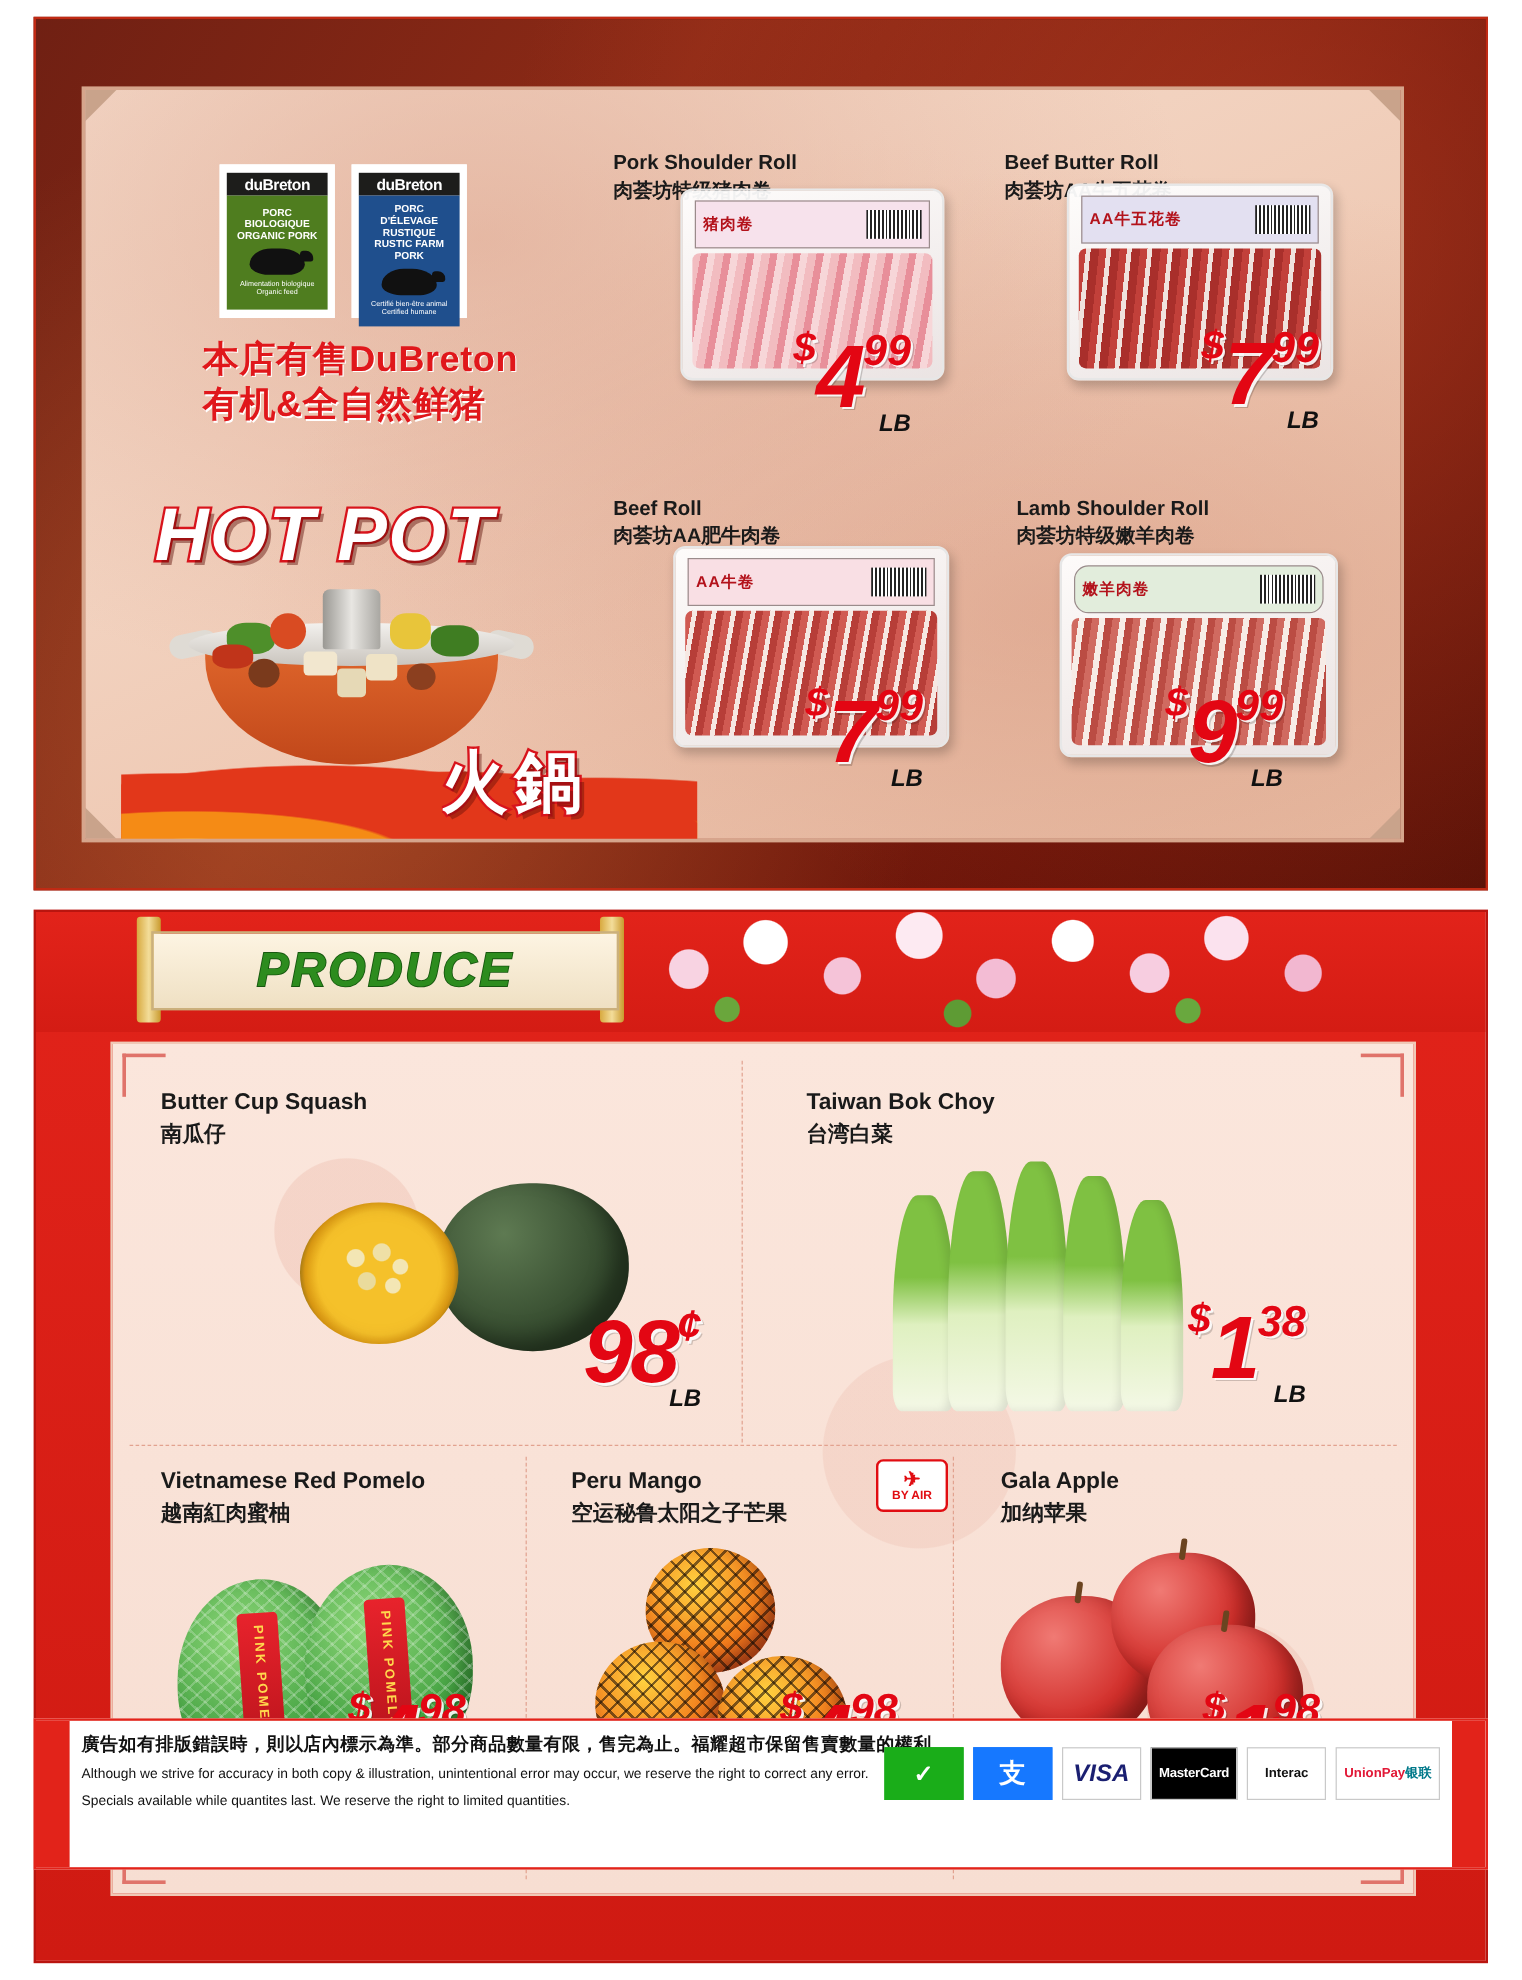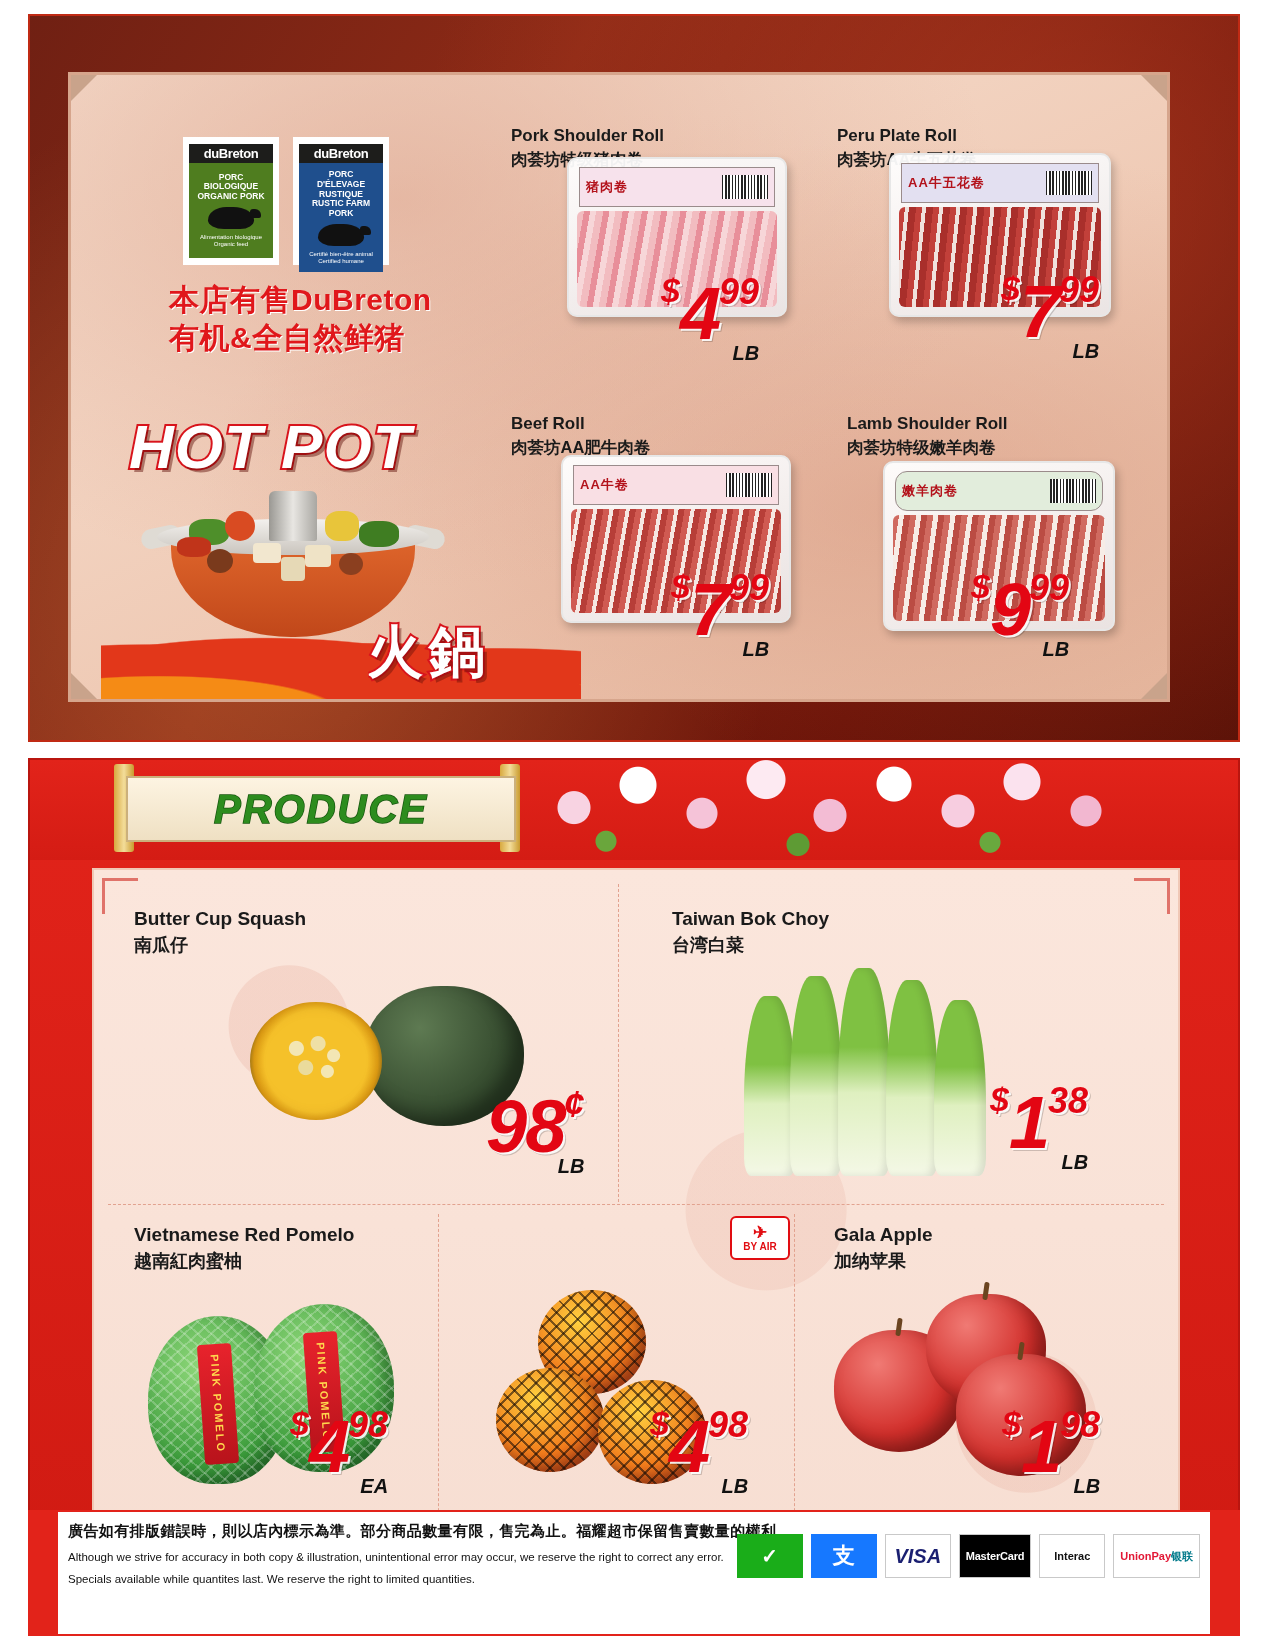--- a/index.html
+++ b/index.html
@@ -387,21 +387,21 @@
     background: radial-gradient(circle at 34% 28%, #f07a74, #d22f2b 58%, #9d1713 100%);
     box-shadow: inset -10px -8px 18px rgba(0,0,0,0.3);
   }
   .apple-stem {
     position: absolute; left: 50%; top: -12px; width: 5px; height: 18px;
     background: #6b4420; transform: translateX(-50%) rotate(8deg); border-radius: 2px;
   }
 
   
   .footer {
-    position: absolute; left: 28px; top: 1510px;
+    position: absolute; left: 28px; top: 1432px;
     width: 1212px; height: 126px;
     background: #ffffff;
     border: 2px solid #e2231a;
     overflow: hidden;
   }
   .footer-red-left { position: absolute; left: 0; top: 0; width: 28px; height: 100%; background: #e2231a; }
   .footer-red-right { position: absolute; right: 0; top: 0; width: 28px; height: 100%; background: #e2231a; }
   .disclaimer-cn {
     position: absolute; left: 38px; top: 10px;
     font-size: 15px; font-weight: bold; color: #111;
@@ -504,21 +504,21 @@
           <span class="cn">猪肉卷</span>
           <span class="barcode"></span>
         </div>
       </div>
       <div class="price" style="left: 590px; top: 196px;">
         <span class="cur">$</span><span class="int">4</span><span class="dec">99</span>
         <span class="unit">LB</span>
       </div>
 
       <div class="prod-title" style="left: 766px; top: 50px;">
-        <span>Peru Plate Roll</span>
+        <span>Beef Butter Roll</span>
         <span class="cn">肉荟坊AA牛五花卷</span>
       </div>
       <div class="pkg" style="left: 818px; top: 78px; width: 222px; height: 164px;">
         <div class="pkg-meat meat-beef"></div>
         <div class="pkg-label lbl-purple">
           <span class="cn">AA牛五花卷</span>
           <span class="barcode"></span>
         </div>
       </div>
       <div class="price" style="left: 930px; top: 194px;">
@@ -622,20 +622,24 @@
         </div>
         <div class="pomelo" style="left: 116px; top: 8px;">
           <div class="pomelo-band">PINK POMELO</div>
         </div>
       </div>
       <div class="price" style="left: 196px; top: 534px;">
         <span class="cur">$</span><span class="int">4</span><span class="dec">98</span>
         <span class="unit">EA</span>
       </div>
 
+      <div class="pitem-title" style="left: 382px; top: 352px;">
+        <span>Peru Mango</span>
+        <span class="cn">空运秘鲁太阳之子芒果</span>
+      </div>
       <div class="byair" style="left: 636px; top: 346px;">
         <span class="plane">✈</span>
         <span>BY AIR</span>
       </div>
       <div class="art" style="left: 400px; top: 420px; width: 270px; height: 216px;">
         <div class="mango" style="left: 44px; top: 0;">
             <div class="mango-net"></div>
           </div>
         <div class="mango" style="left: 2px; top: 78px;">
             <div class="mango-net"></div>

